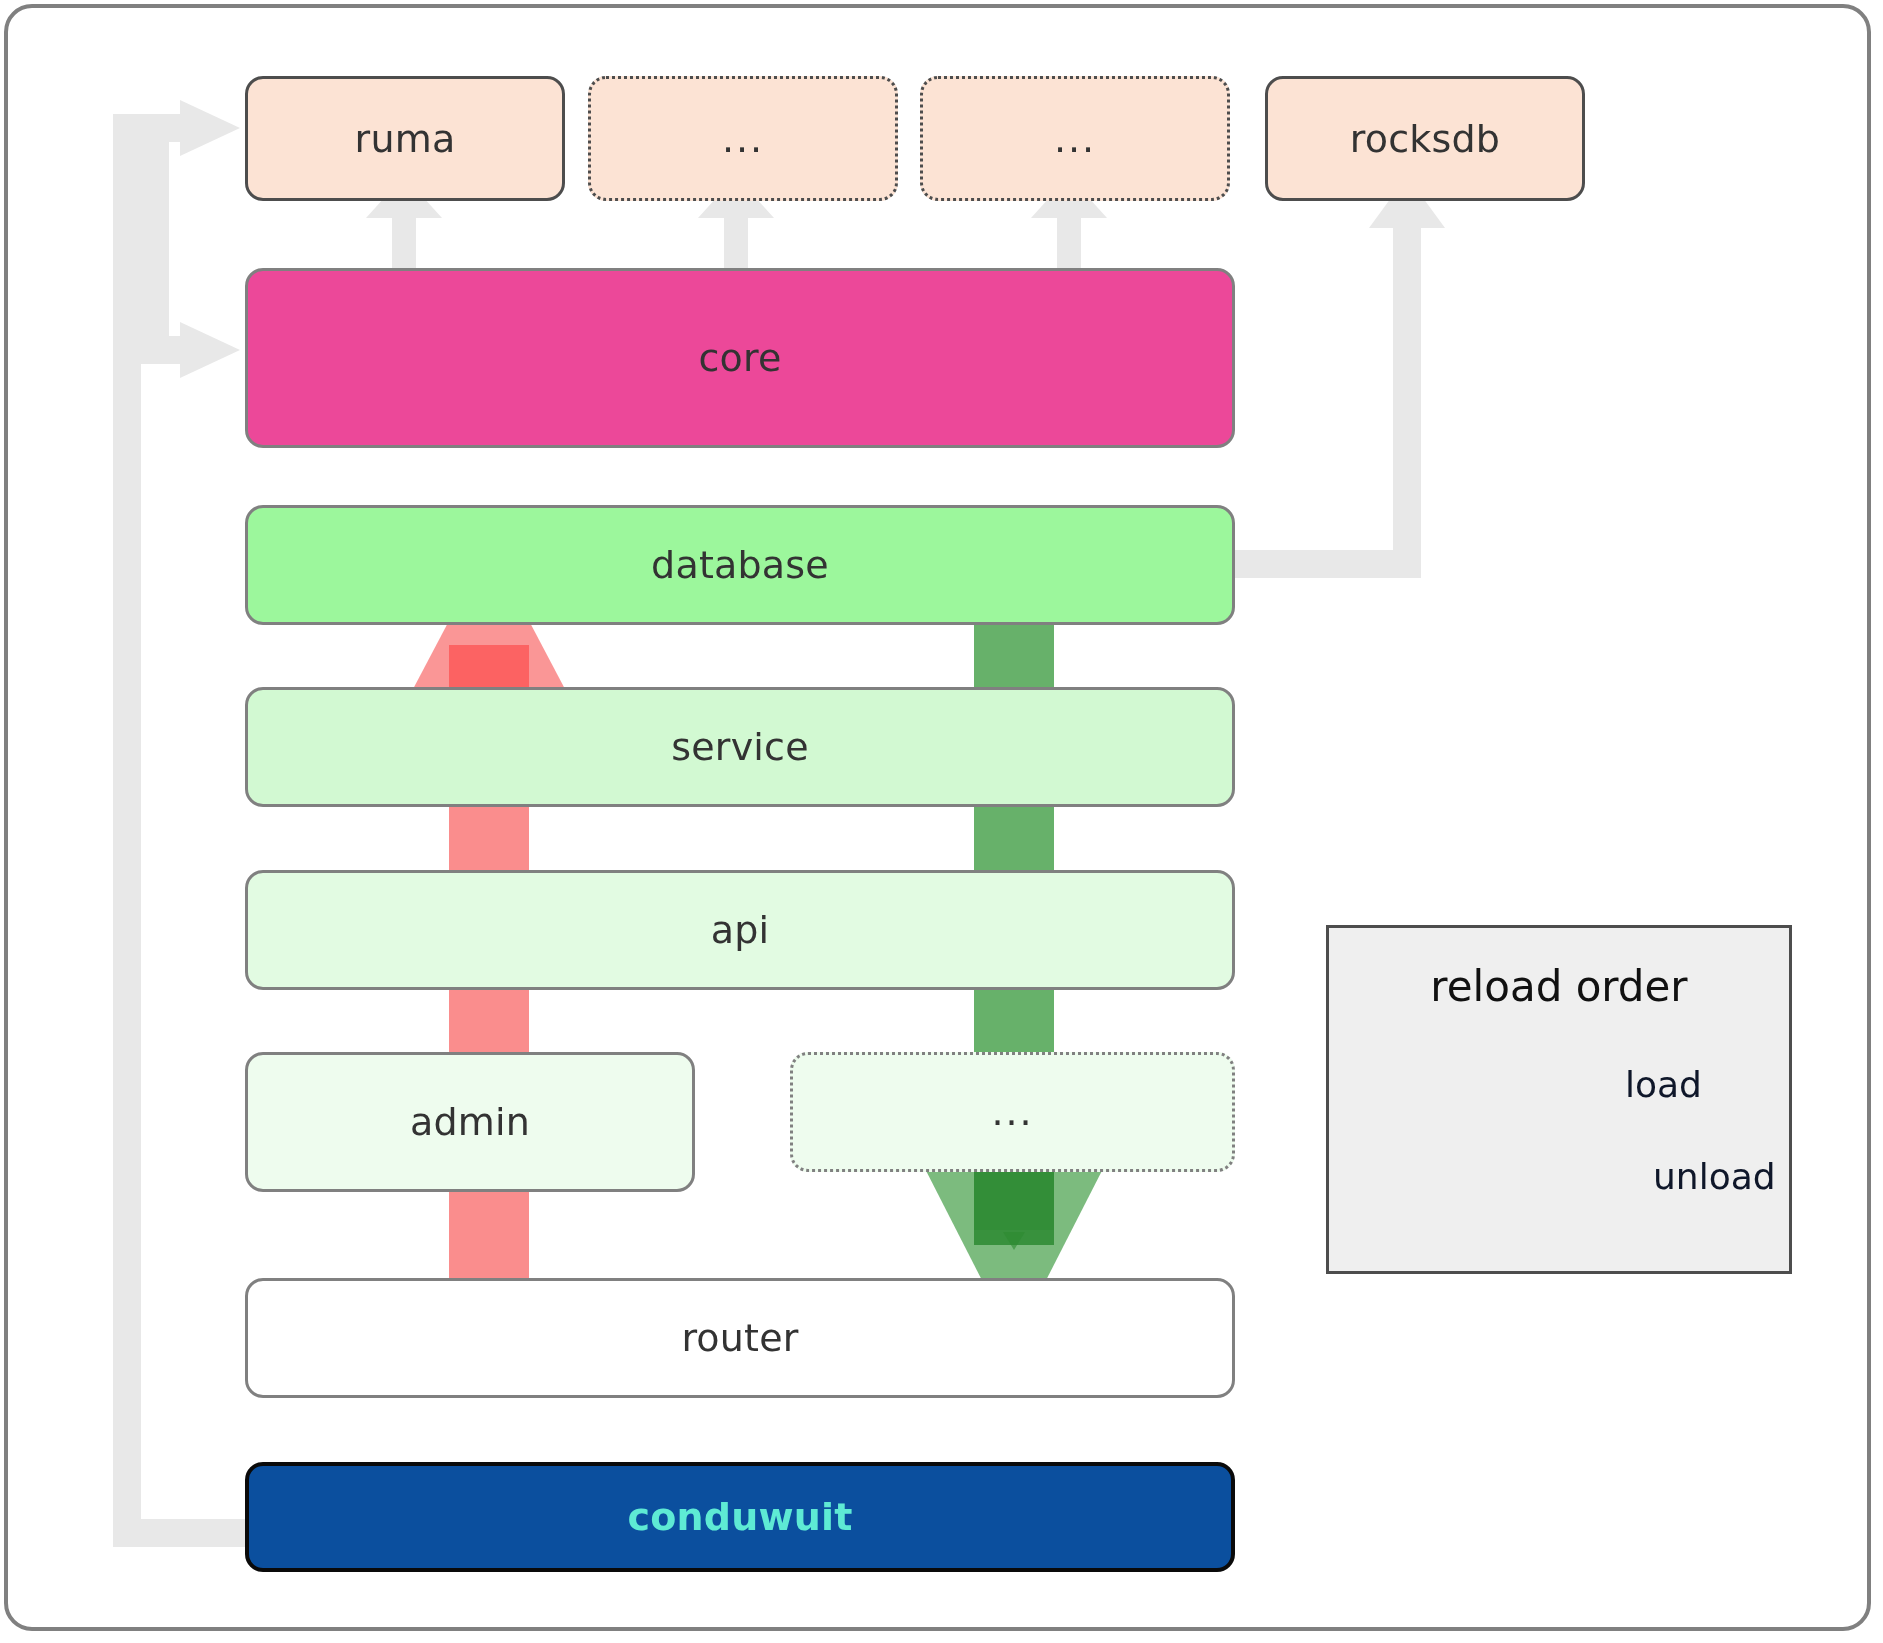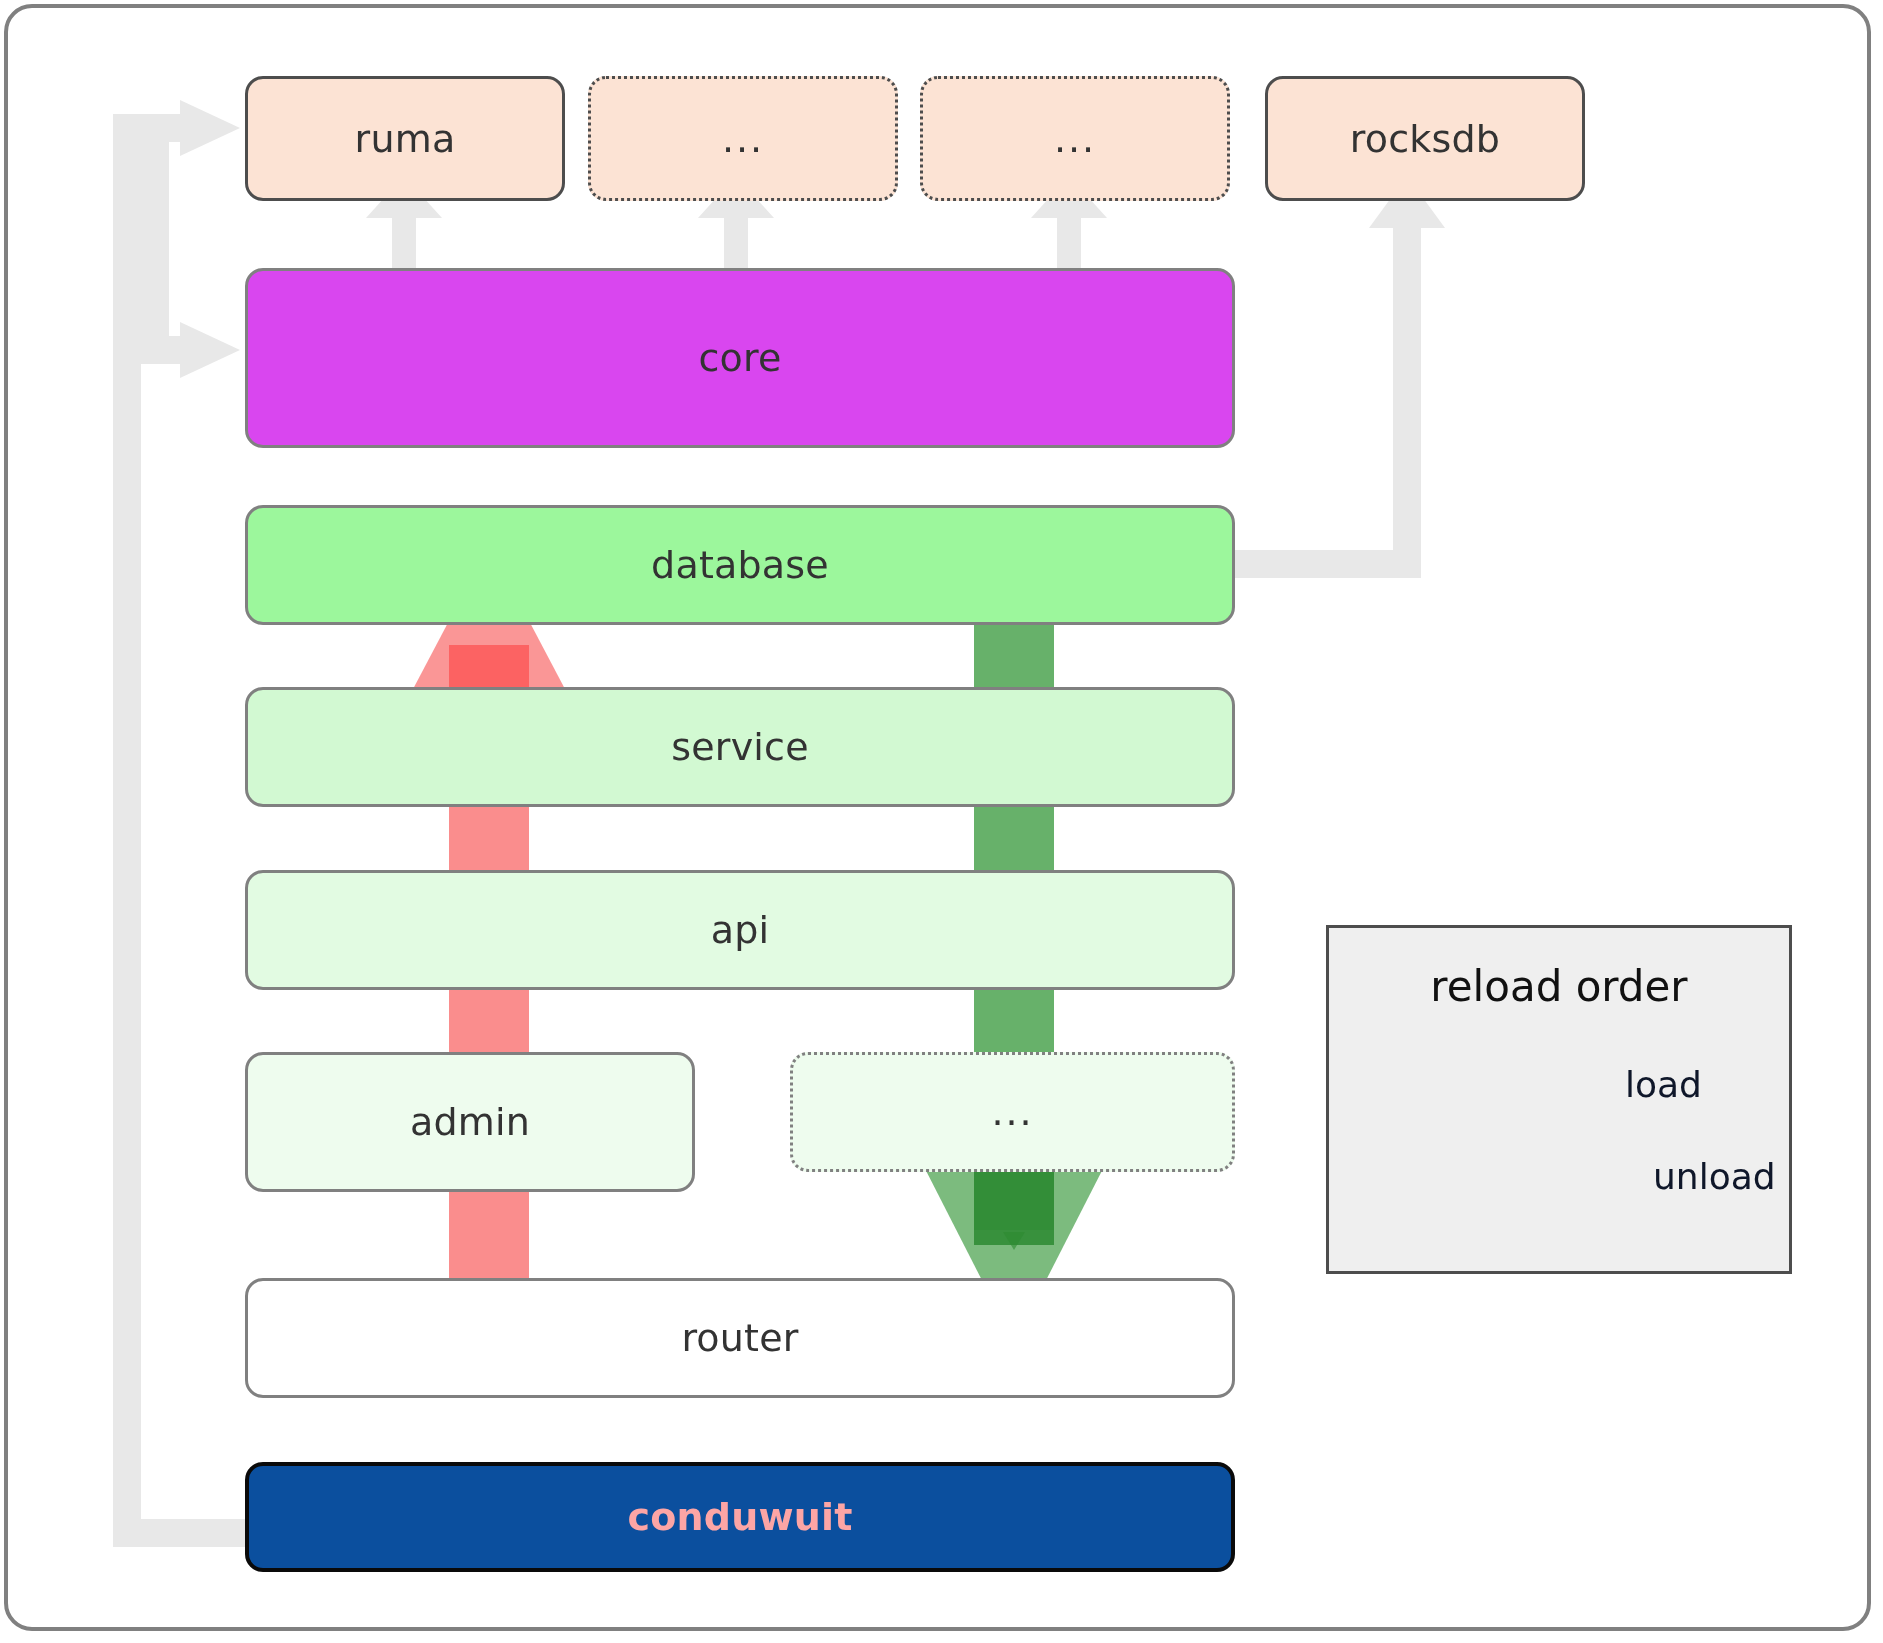--- a/index.html
+++ b/index.html
@@ -50,21 +50,21 @@
     background: #fce3d4;
     border: 3px solid #4d4d4d;
     border-radius: 18px;
   }
   .node-dep-dotted {
     background: #fce3d4;
     border: 3px dotted #4d4d4d;
     border-radius: 18px;
   }
   .node-core {
-    background: #d946ef;
+    background: #ec4899;
     border: 3px solid #808080;
     border-radius: 18px;
   }
   .node-db {
     background: #9cf79c;
     border: 3px solid #808080;
     border-radius: 18px;
   }
   .node-service {
     background: #d2f9d2;
@@ -88,21 +88,21 @@
   }
   .node-router {
     background: #ffffff;
     border: 3px solid #808080;
     border-radius: 18px;
   }
   .node-root {
     background: #0b4f9e;
     border: 4px solid #0a0a0a;
     border-radius: 18px;
-    color: #fca5a5;
+    color: #5eead4;
     font-weight: bold;
   }
   .ellipsis {
     font-size: 38px;
     letter-spacing: 2px;
     color: #333333;
   }
   .legend {
     position: absolute;
     left: 1326px;

